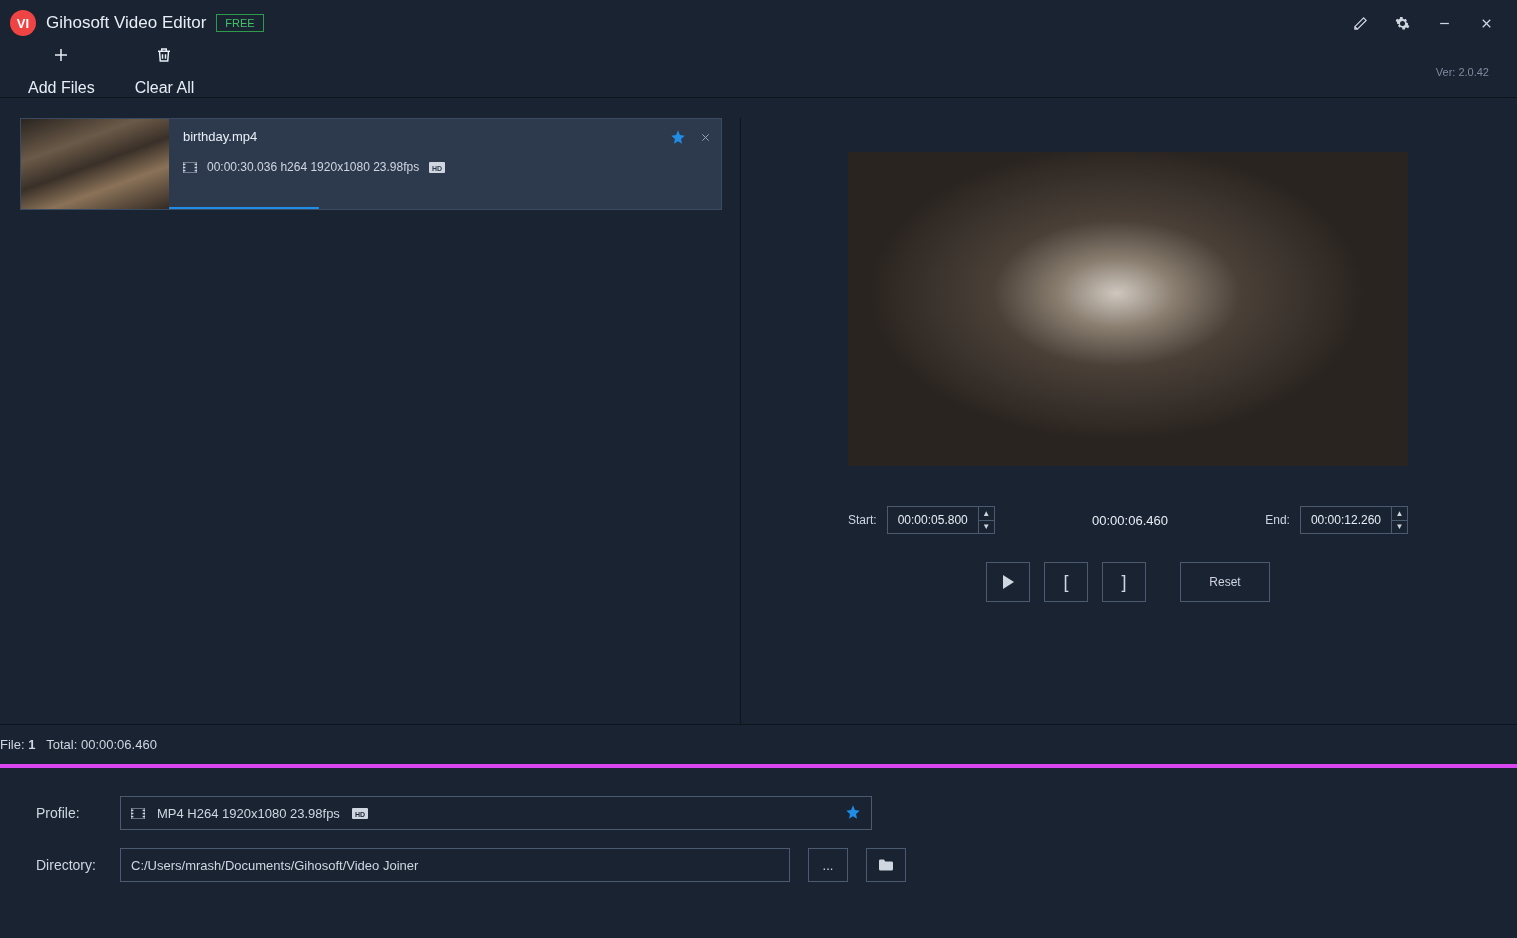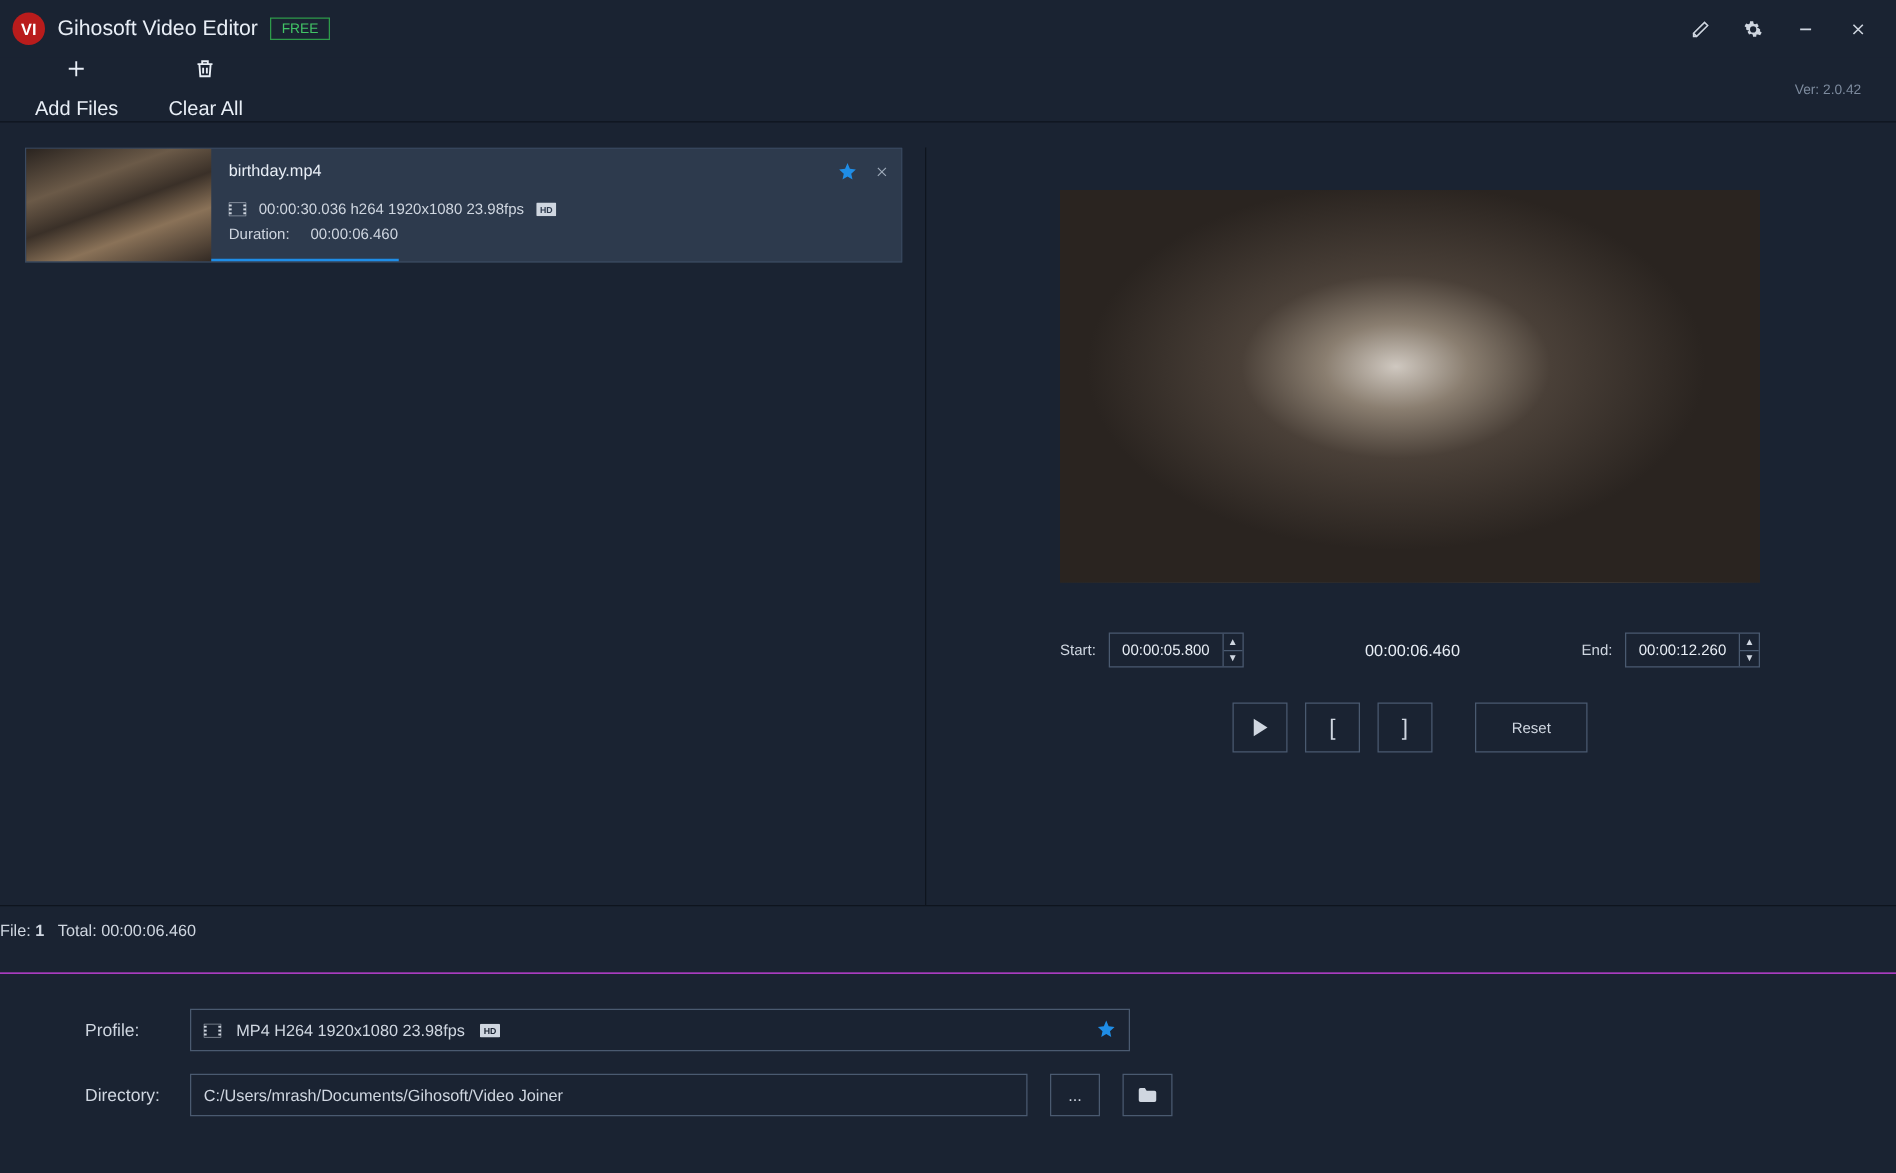--- a/index.html
+++ b/index.html
@@ -1,18 +1,18 @@
 <!DOCTYPE html>
 <html><head>
 <meta charset="utf-8">
 <style>
 * { box-sizing: border-box; margin: 0; padding: 0; }
 body { background: #1a2332; color: #cfd6e0; font-family: "Segoe UI", Arial, sans-serif; font-size: 13px; width: 1517px; height: 938px; overflow: hidden; }
 .titlebar { height: 46px; display: flex; align-items: center; padding: 0 10px; background: #1a2332; }
-.logo { width: 26px; height: 26px; border-radius: 50%; background: #b91c1c; display: flex; align-items: center; justify-content: center; color: #fff; font-weight: bold; font-size: 13px; margin-right: 10px; }
+.logo { width: 26px; height: 26px; border-radius: 50%; background: #ef4444; display: flex; align-items: center; justify-content: center; color: #fff; font-weight: bold; font-size: 13px; margin-right: 10px; }
 .app-title { font-size: 17px; font-weight: 500; color: #e8eef6; margin-right: 10px; }
 .free-badge { border: 1px solid #2e9a4a; color: #42c466; padding: 2px 8px; font-size: 11px; }
 .tb-spacer { flex: 1; }
 .win-btn { width: 42px; height: 34px; display: flex; align-items: center; justify-content: center; color: #cfd6e0; cursor: pointer; }
 .win-btn svg { width: 15px; height: 15px; }
 .toolbar { height: 52px; display: flex; align-items: center; padding: 0 28px; border-bottom: 1px solid #0e141e; }
 .tool-act { display: flex; align-items: center; gap: 15px; margin-right: 40px; cursor: pointer; font-size: 16px; color: #e8eef6; flex-direction: column; }
 .tool-act svg { width: 18px; height: 18px; }
 .ver { margin-left: auto; font-size: 11px; color: #7d8b9e; }
 .main { display: flex; height: 626px; padding: 20px 20px 0 20px; gap: 18px; }
@@ -46,21 +46,21 @@
 .ti-val { padding: 6px 10px; min-width: 82px; color: #e8eef6; font-size: 12px; }
 .ti-step { border-left: 1px solid #4a5a70; width: 16px; display: flex; flex-direction: column; }
 .ti-step span { flex: 1; display: flex; align-items: center; justify-content: center; font-size: 8px; border-bottom: 1px solid #4a5a70; cursor: pointer; }
 .ti-step span:last-child { border: none; }
 .dur-mid { font-size: 13px; color: #e8eef6; }
 .play-controls { width: 560px; margin: 28px auto 0 auto; display: flex; align-items: center; justify-content: center; gap: 14px; }
 .pc-btn { width: 44px; height: 40px; border: 1px solid #4a5a70; display: flex; align-items: center; justify-content: center; color: #cfd6e0; cursor: pointer; font-size: 18px; }
 .reset-btn { width: 90px; height: 40px; border: 1px solid #4a5a70; display: flex; align-items: center; justify-content: center; font-size: 12px; cursor: pointer; margin-left: 20px; }
 .status { height: 40px; display: flex; align-items: center; justify-content: flex-start; border-top: 1px solid #0e141e; font-size: 13px; }
 .status span.bold { font-weight: 600; }
-.footer { height: 152px; border-top: 1px solid #d946ef; padding: 28px 68px; margin-top: 14px; }
+.footer { height: 152px; border-top: 4px solid #d946ef; padding: 28px 36px; }
 .f-row { display: flex; align-items: center; gap: 18px; margin-bottom: 18px; }
 .f-label { width: 66px; font-size: 14px; color: #cfd6e0; }
 .profile-field { flex: 0 0 752px; height: 34px; border: 1px solid #4a5a70; display: flex; align-items: center; gap: 12px; padding: 0 10px; }
 .profile-star { margin-left: auto; color: #1f8de6; }
 .dir-field { flex: 0 0 670px; height: 34px; border: 1px solid #4a5a70; display: flex; align-items: center; padding: 0 10px; }
 .dir-btn { width: 40px; height: 34px; border: 1px solid #4a5a70; display: flex; align-items: center; justify-content: center; cursor: pointer; }
 .cut-btn { position: absolute; right: 44px; bottom: 34px; width: 170px; height: 82px; background: #1f8de6; display: flex; align-items: center; justify-content: center; color: #fff; font-size: 22px; font-weight: 500; cursor: pointer; }
 .separator-vert { width: 1px; background: #0e141e; }
 </style>
 </head>
@@ -129,24 +129,20 @@
                 <rect x="15" y="2" width="3" height="2"></rect>
                 <rect x="15" y="6" width="3" height="2"></rect>
                 <rect x="15" y="10" width="3" height="2"></rect>
               </svg>
             <span>00:00:30.036 h264 1920x1080 23.98fps</span>
             <svg width="16" height="11" viewBox="0 0 16 11" fill="currentColor">
                 <rect x="0" y="0" width="16" height="11" rx="1" fill="currentColor"></rect>
                 <text x="8" y="8.5" text-anchor="middle" font-size="7" fill="#2d3a4d" font-weight="bold">HD</text>
               </svg>
           </div>
-          <div class="file-dur">
-            <span>Duration:</span>&nbsp;&nbsp;&nbsp;&nbsp;
-            <span>00:00:06.460</span>
-          </div>
         </div>
         <div class="file-acts">
           <span class="star-icon"><svg width="16" height="16" viewBox="0 0 24 24" fill="currentColor">
                 <path d="M12 2l2.9 6.9L22 10l-5.5 4.9L18 22l-6-3.6L6 22l1.5-7.1L2 10l7.1-1.1z"></path>
               </svg></span>
           <span class="close-x"><svg width="11" height="11" viewBox="0 0 24 24" stroke="currentColor" stroke-width="2">
                 <line x1="5" y1="5" x2="19" y2="19"></line>
                 <line x1="19" y1="5" x2="5" y2="19"></line>
               </svg></span>
         </div>

